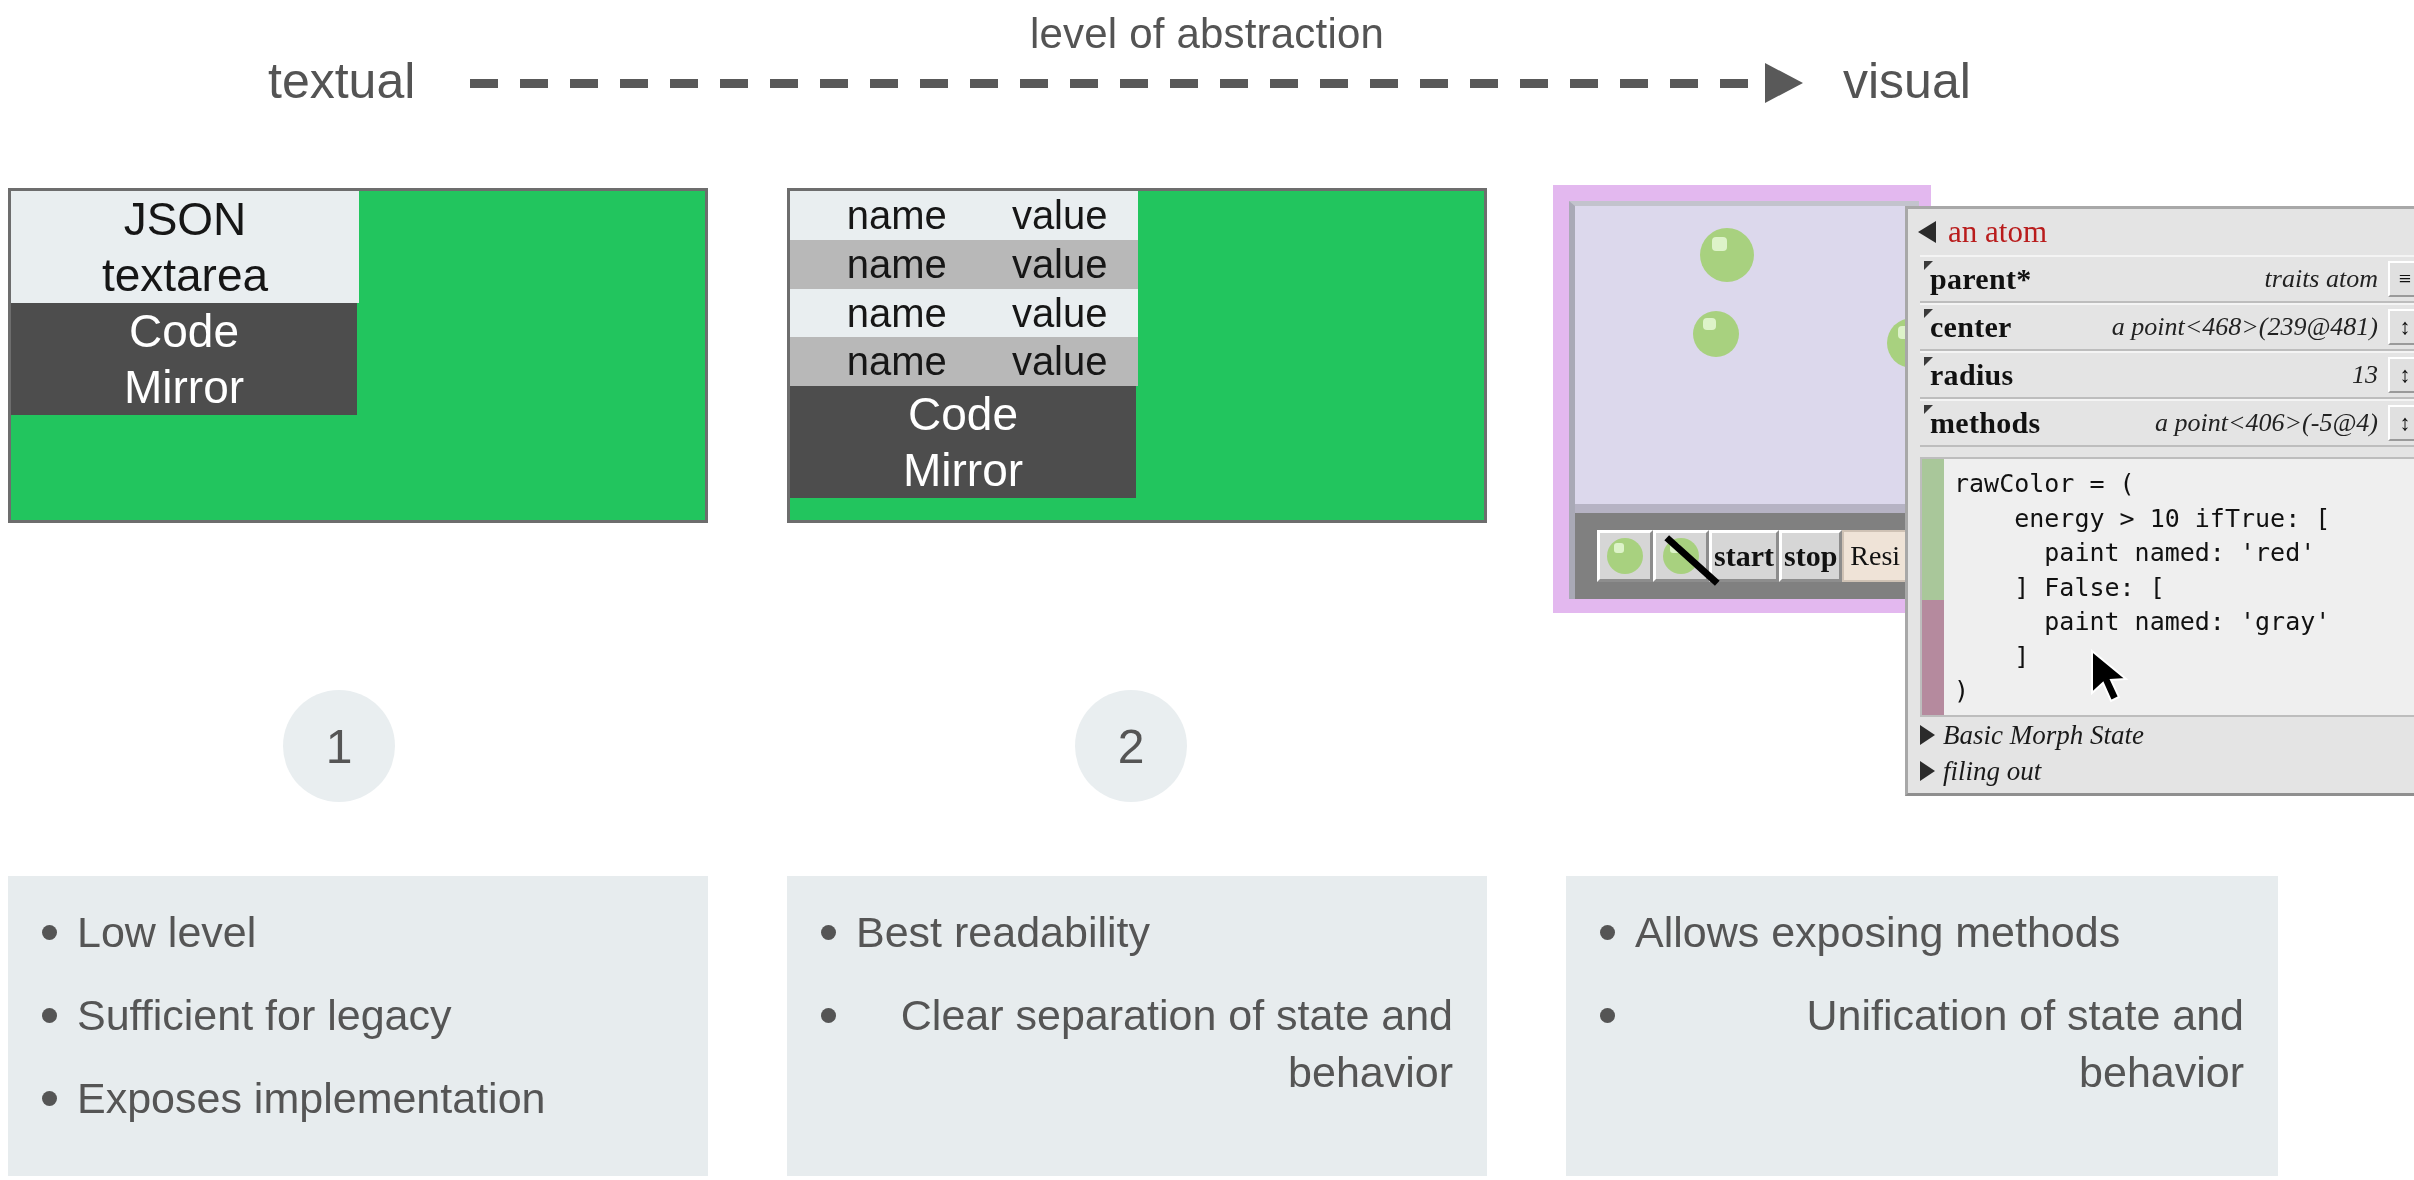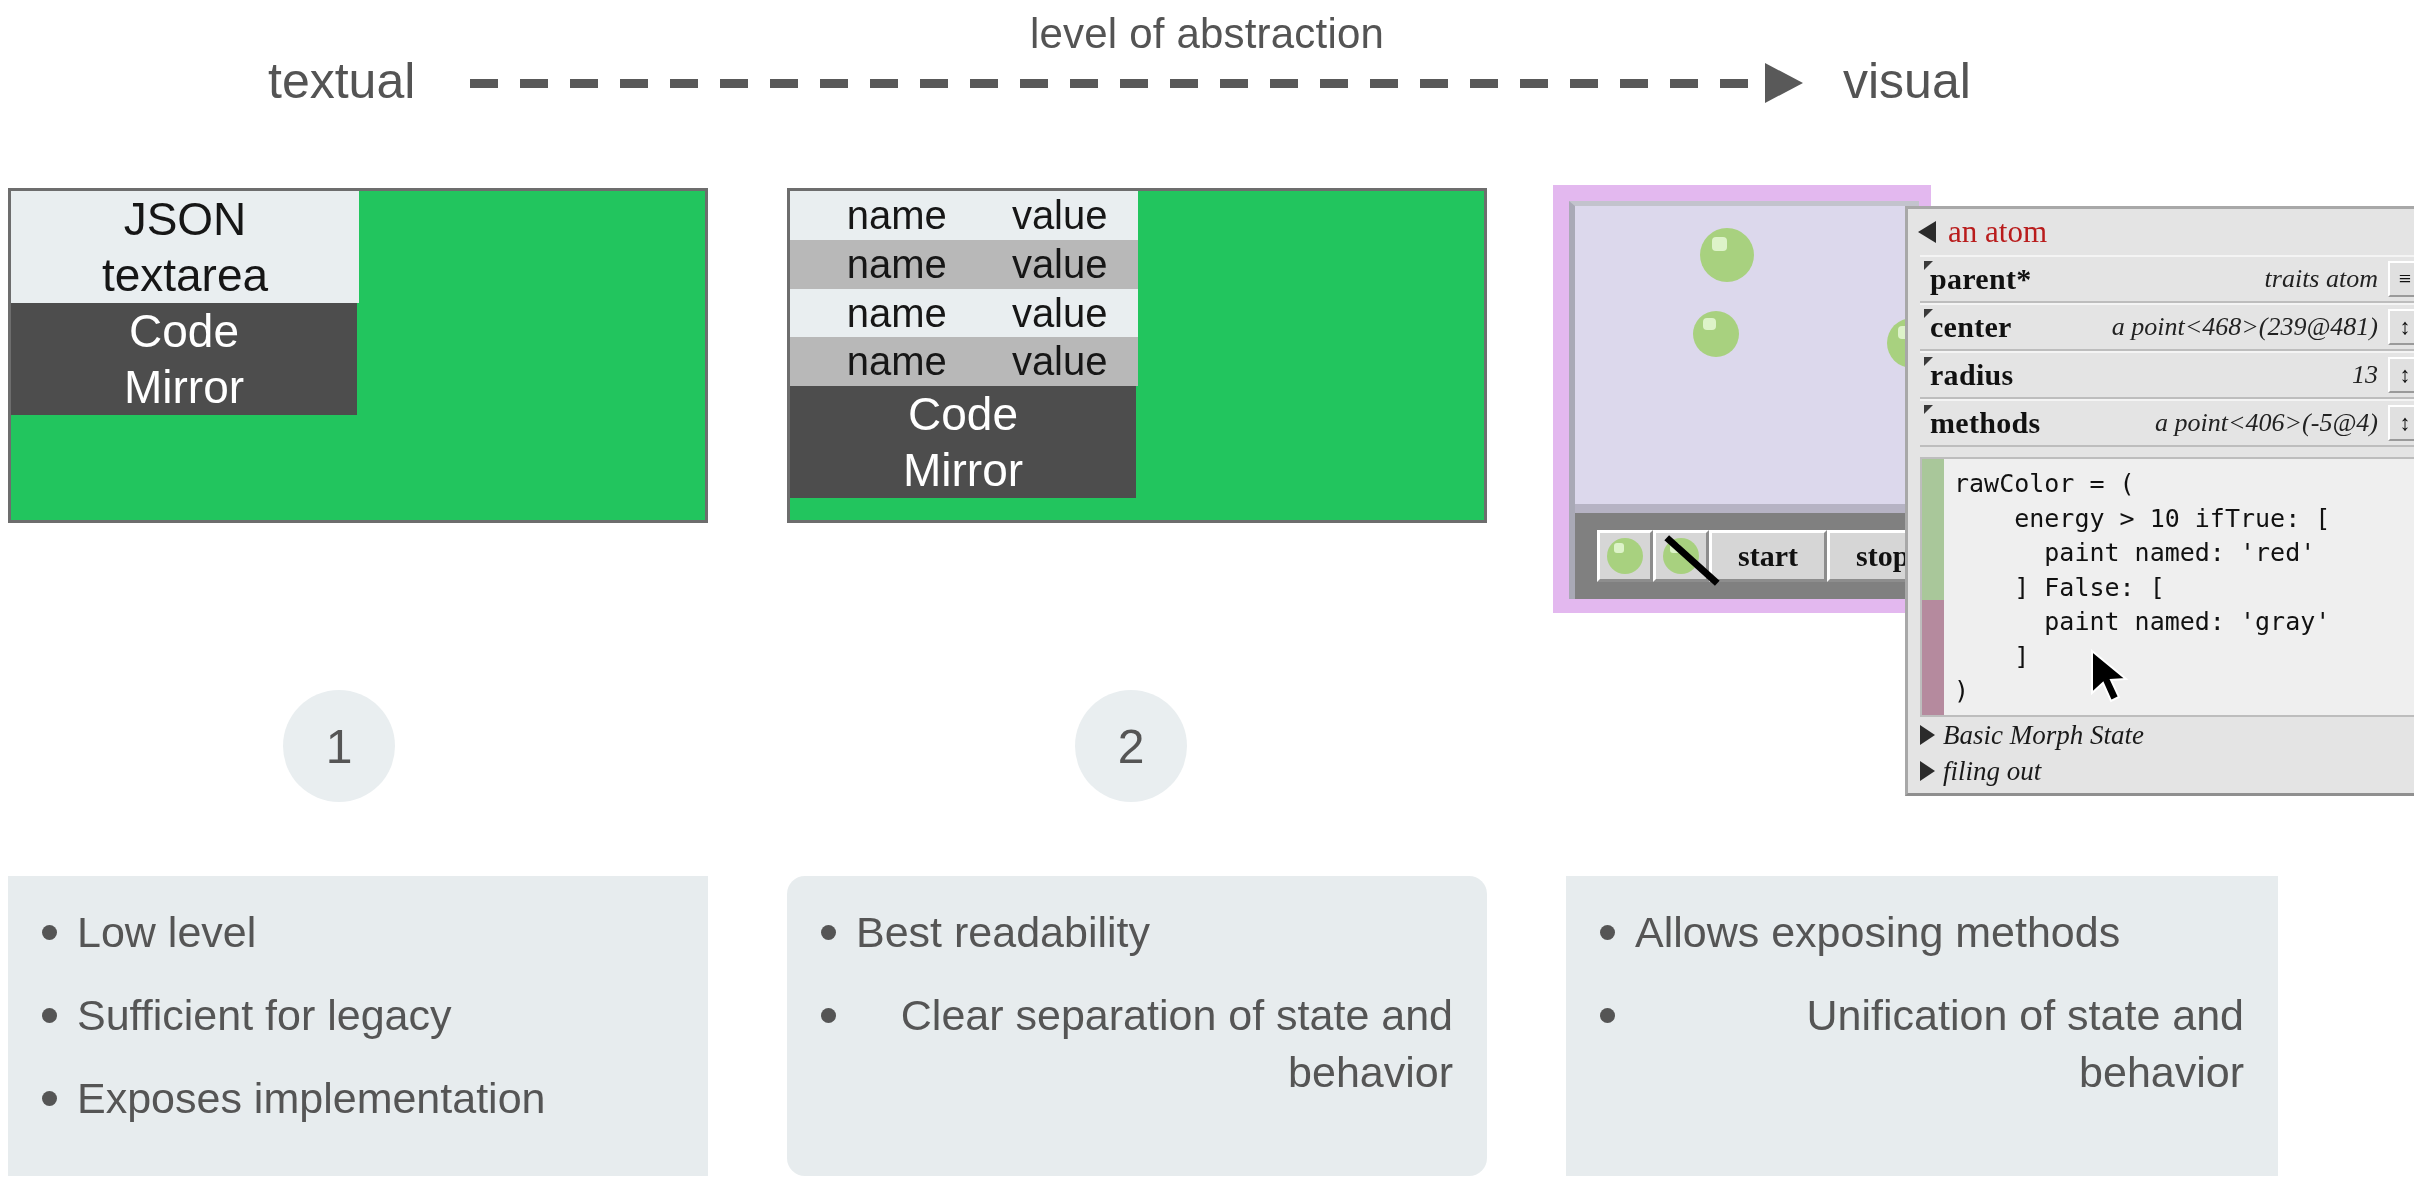--- a/index.html
+++ b/index.html
@@ -125,21 +125,21 @@
   }
   #tool-remove-atom .slash {
     position: absolute; left: 2px; top: 24px; width: 68px; height: 7px;
     background: #000000; transform: rotate(42deg); transform-origin: center;
   }
   .tool-text-btn {
     height: 52px; background: #d6d6d6;
     border: 3px solid #ffffff; border-right-color: #8d8d8d;
     border-bottom-color: #8d8d8d;
     display: flex; align-items: center; justify-content: center;
-    padding: 0 26px; font-family: "Liberation Serif", serif;
+    padding: 0 2px; font-family: "Liberation Serif", serif;
     font-weight: bold; font-size: 30px; color: #111; flex: 0 0 auto;
   }
   #tool-resize-field {
     height: 52px; background: #efe3d7; border: 2px solid #cfc2b5;
     display: flex; align-items: center; padding: 0 6px;
     font-family: "Liberation Serif", serif; font-size: 28px;
     color: #111; flex: 1 1 auto; overflow: hidden; white-space: nowrap;
   }
 
   
@@ -239,21 +239,21 @@
   }
   #badge-1 { left: 283px; }
   #badge-2 { left: 1075px; }
 
   
   .bullet-card {
     position: absolute; top: 876px; height: 300px;
     background: #e7ecee; padding: 28px 34px 0 34px;
   }
   #card-1 { left: 8px;    width: 700px; }
-  #card-2 { left: 787px;  width: 700px; border-radius: 18px; }
+  #card-2 { left: 787px;  width: 700px; }
   #card-3 { left: 1566px; width: 712px; }
   .bullet-item {
     display: flex; align-items: flex-start; gap: 20px;
     margin-bottom: 26px;
     text-align: right;
   }
   .bullet-dot {
     flex: 0 0 auto; width: 15px; height: 15px; border-radius: 50%;
     background: #555555; margin-top: 21px;
   }

